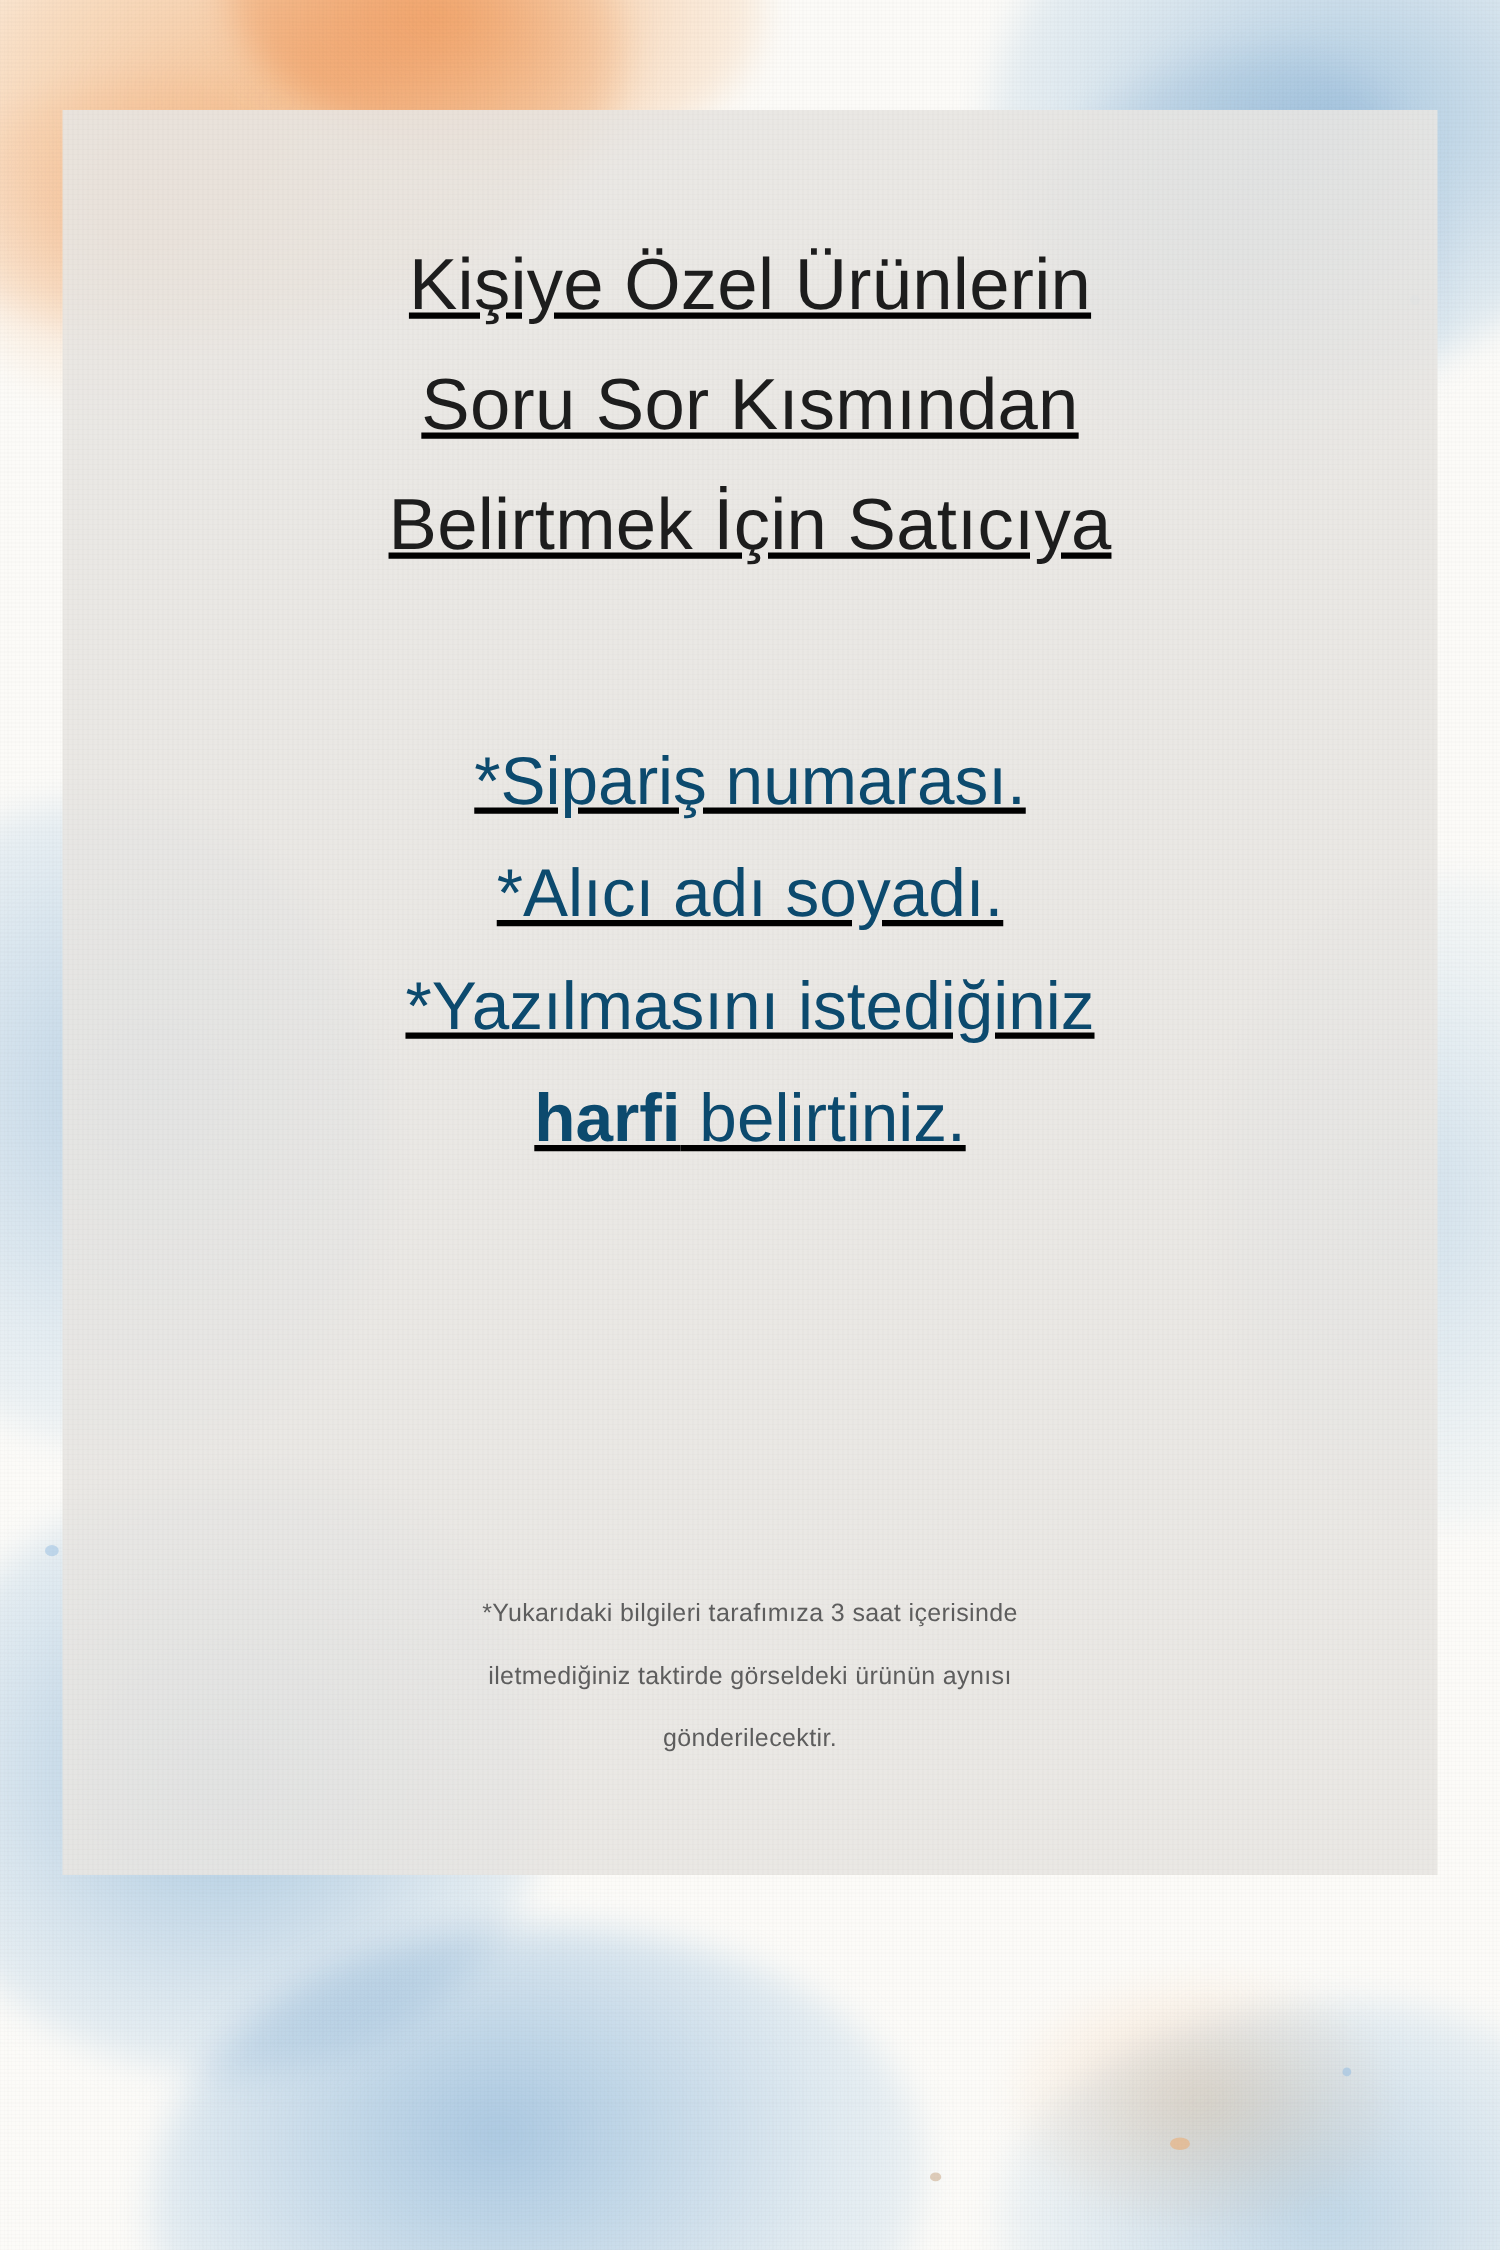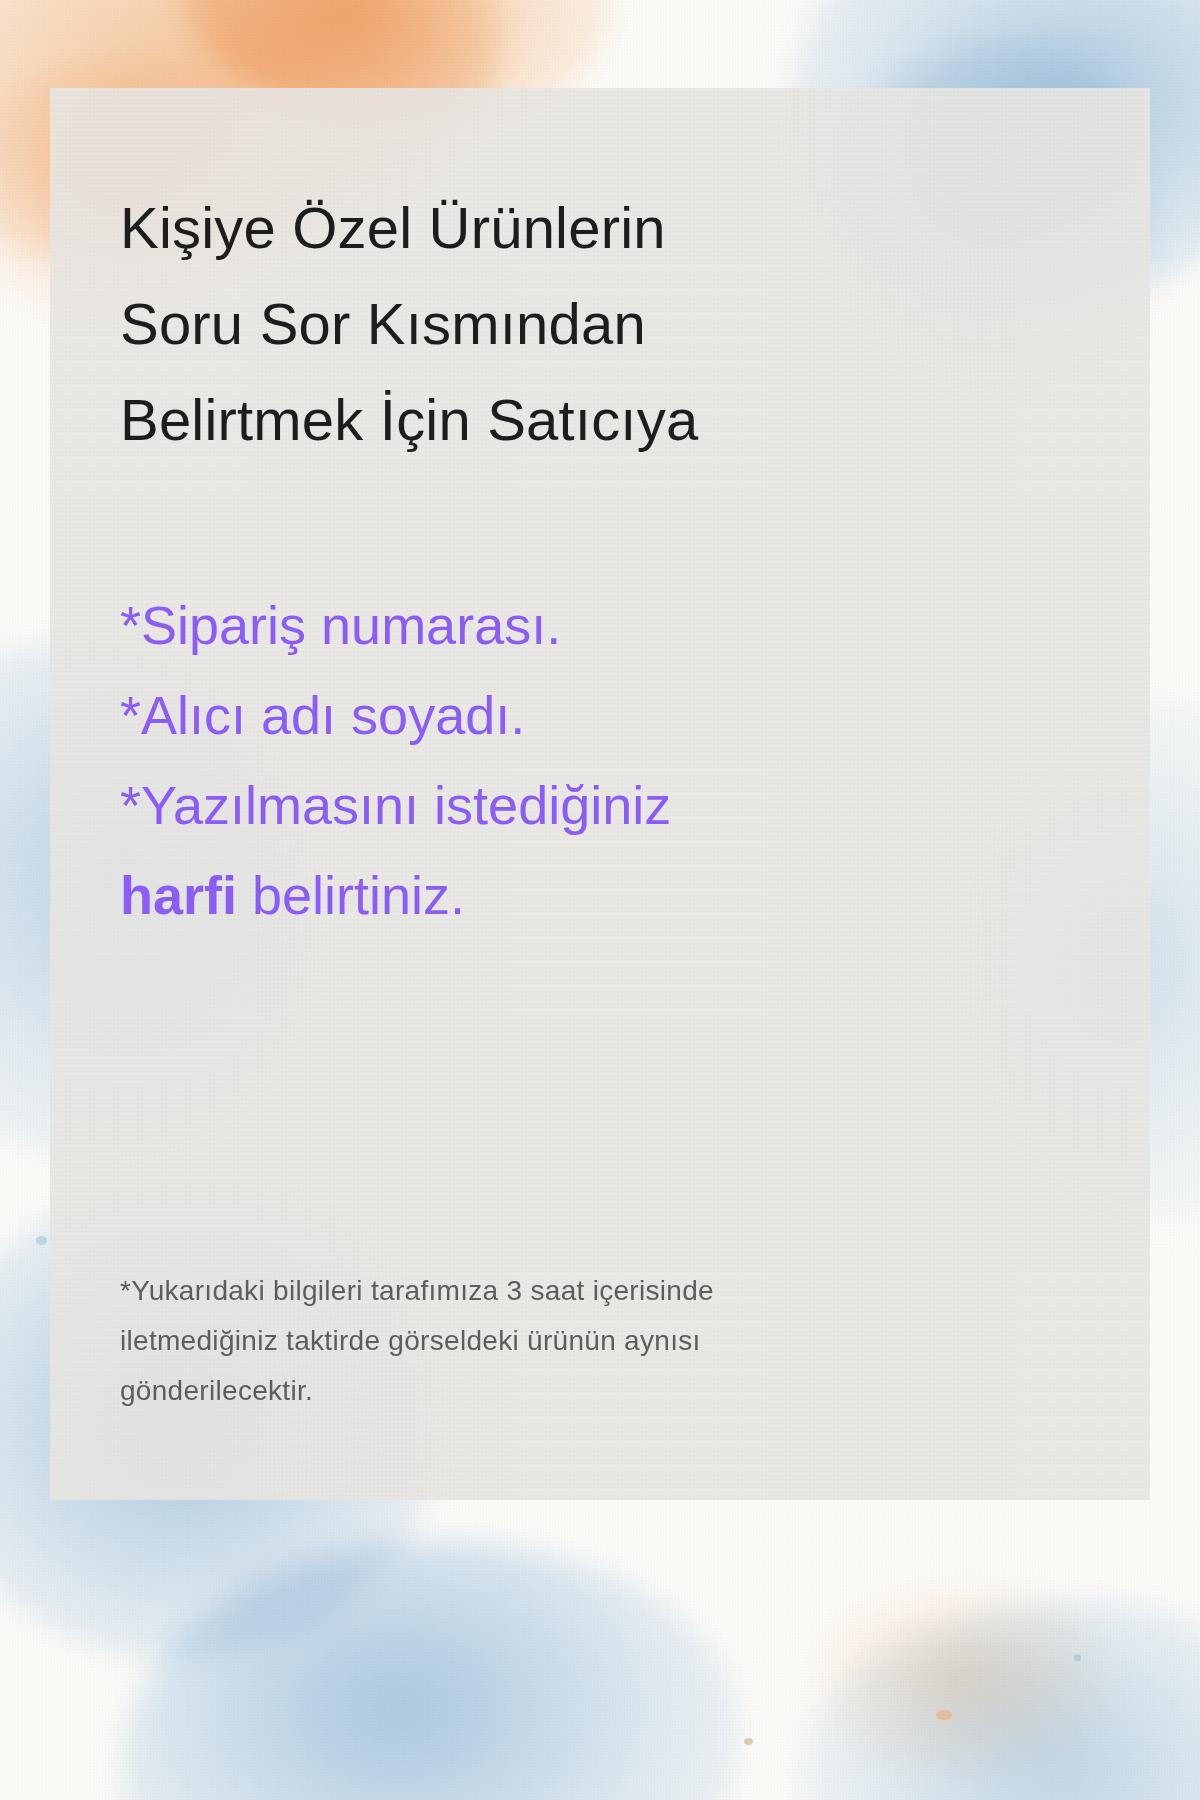--- a/index.html
+++ b/index.html
@@ -119,21 +119,22 @@
   
   .card {
     position: absolute;
     left: 50px;
     top: 88px;
     width: 1100px;
     height: 1412px;
     background: rgba(232, 230, 226, 0.90);
     box-sizing: border-box;
     padding: 92px 70px 0 70px;
-    text-align: left;
+    text-align: center;
+    text-decoration: underline;
   }
   .card-texture {
     position: absolute;
     inset: 0;
     pointer-events: none;
     background-image:
       repeating-linear-gradient(0deg, rgba(0,0,0,0.013) 0px, rgba(0,0,0,0.013) 1px, rgba(255,255,255,0) 1px, rgba(255,255,255,0) 4px),
       repeating-linear-gradient(90deg, rgba(0,0,0,0.010) 0px, rgba(0,0,0,0.010) 1px, rgba(255,255,255,0) 1px, rgba(255,255,255,0) 4px);
   }
 
@@ -147,33 +148,33 @@
     margin: 0;
   }
   .headline .line { display: block; white-space: nowrap; }
 
   .gap { height: 112px; }
 
   .bullets {
     position: relative;
     font-size: 54px;
     line-height: 90px;
-    color: #8b5cf6;
+    color: #0c4a6e;
     font-weight: 400;
     margin: 0;
   }
   .bullets .line { display: block; white-space: nowrap; }
   .bullets b { font-weight: 700; }
 
   .footnote {
     position: absolute;
     left: 70px;
     right: 70px;
     bottom: 84px;
-    font-size: 28px;
+    font-size: 20px;
     line-height: 50px;
     color: #5d5d5d;
     font-weight: 400;
     letter-spacing: 0.3px;
   }
   .footnote .line { display: block; }
 </style>
 </head>
 <body>
 

